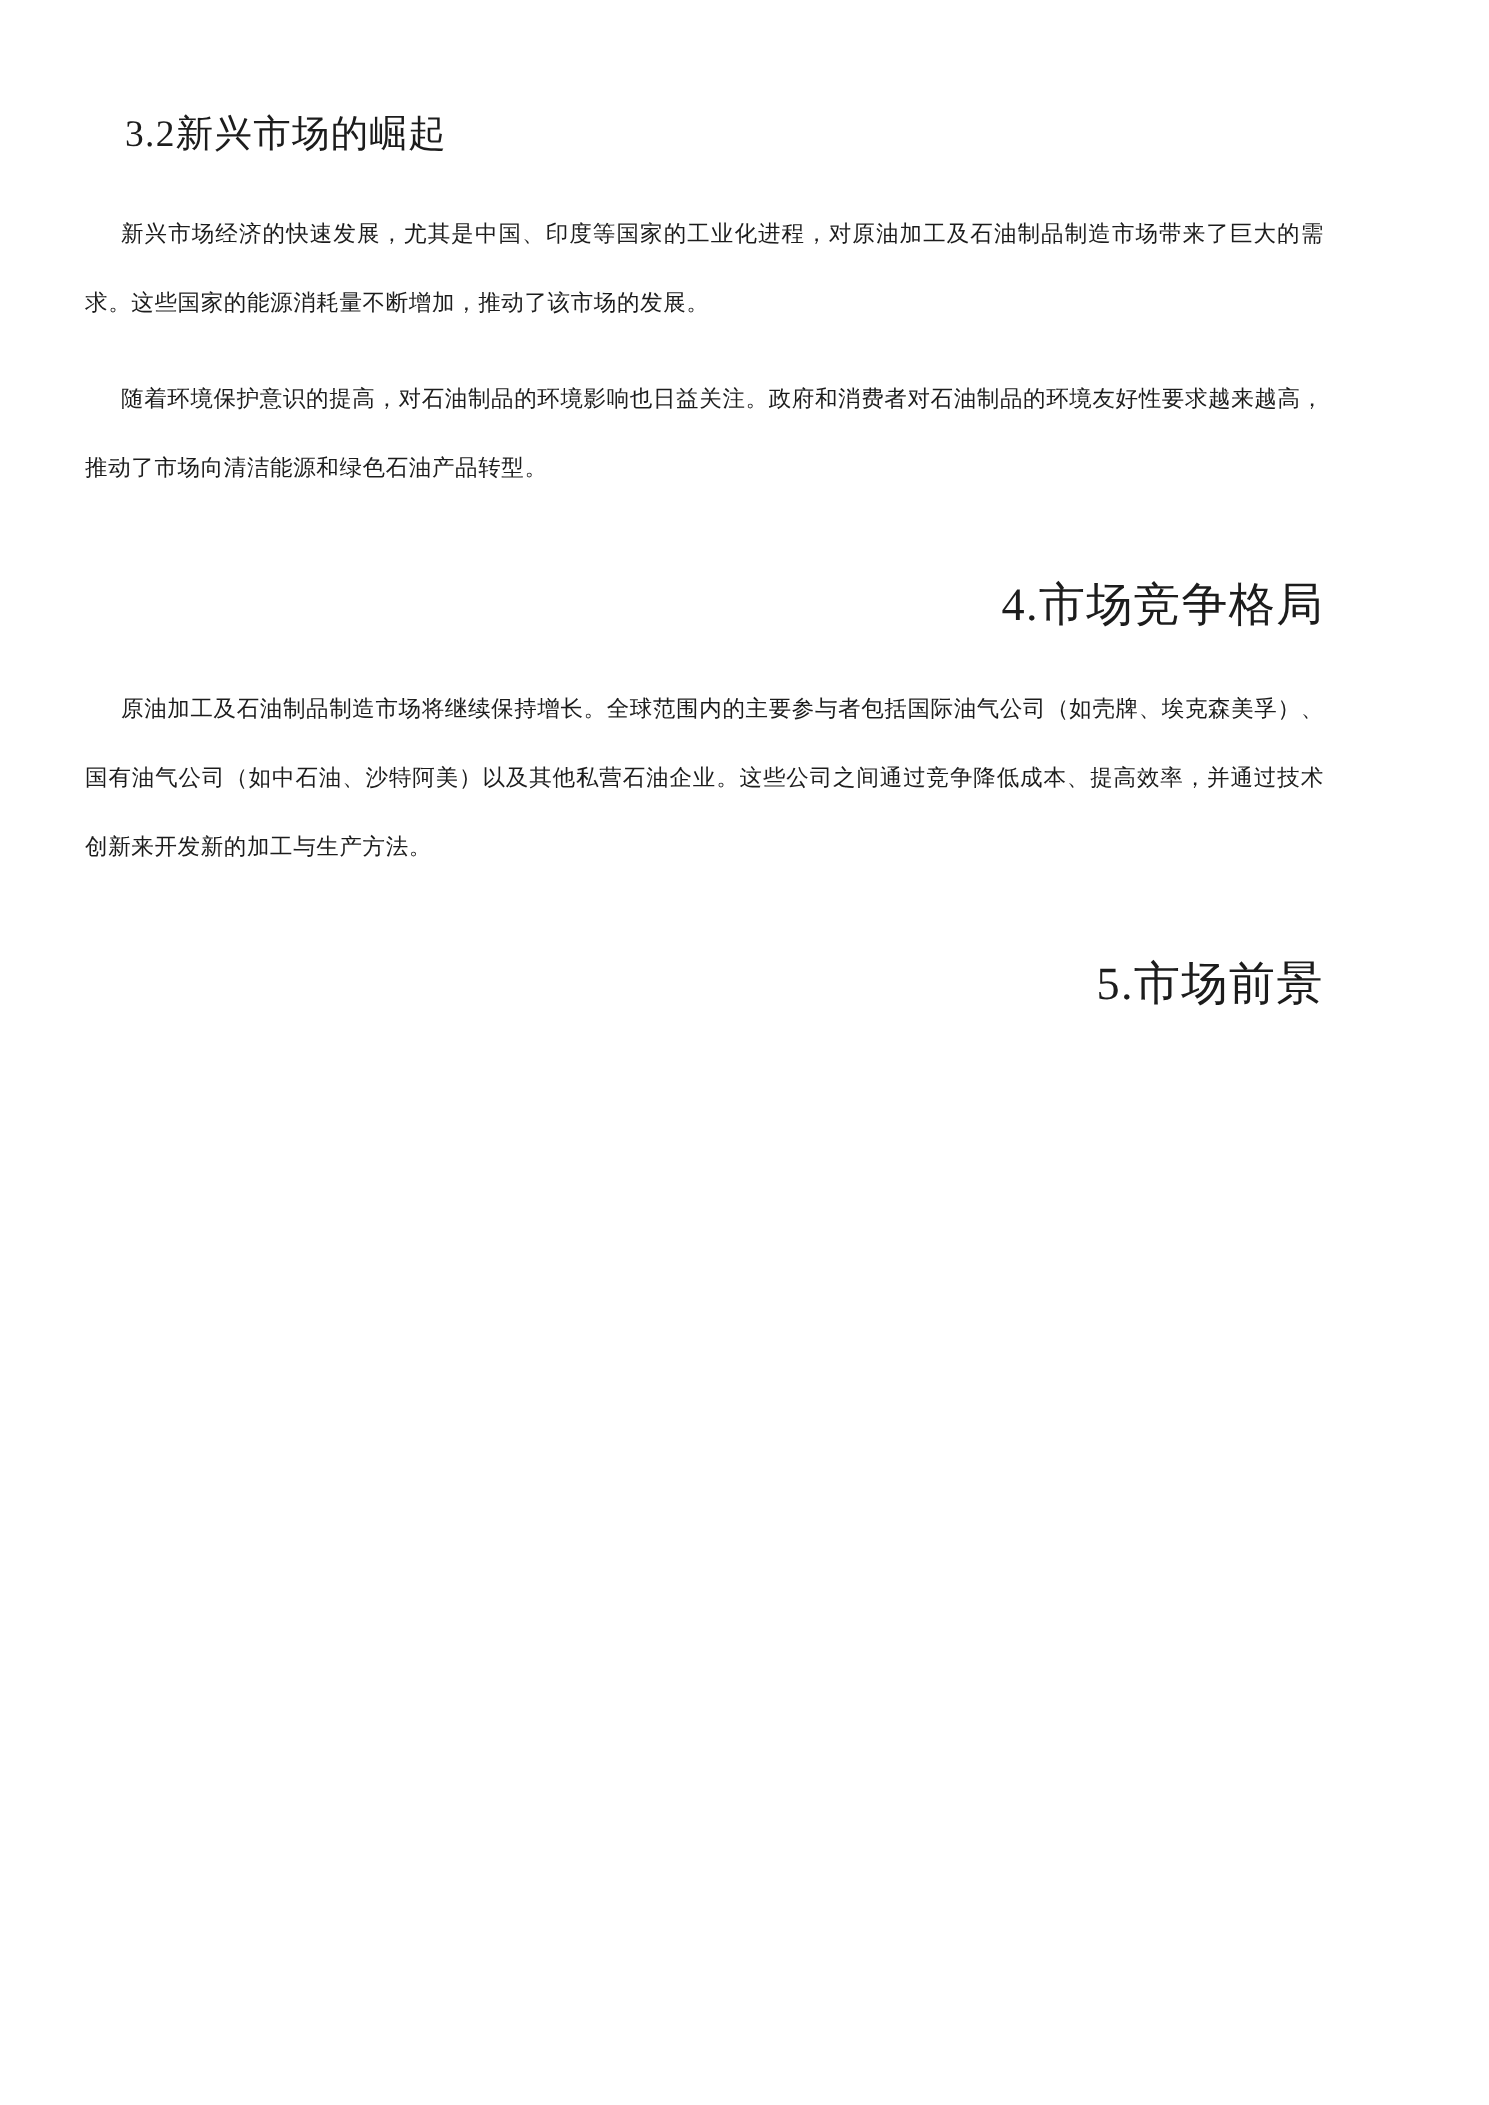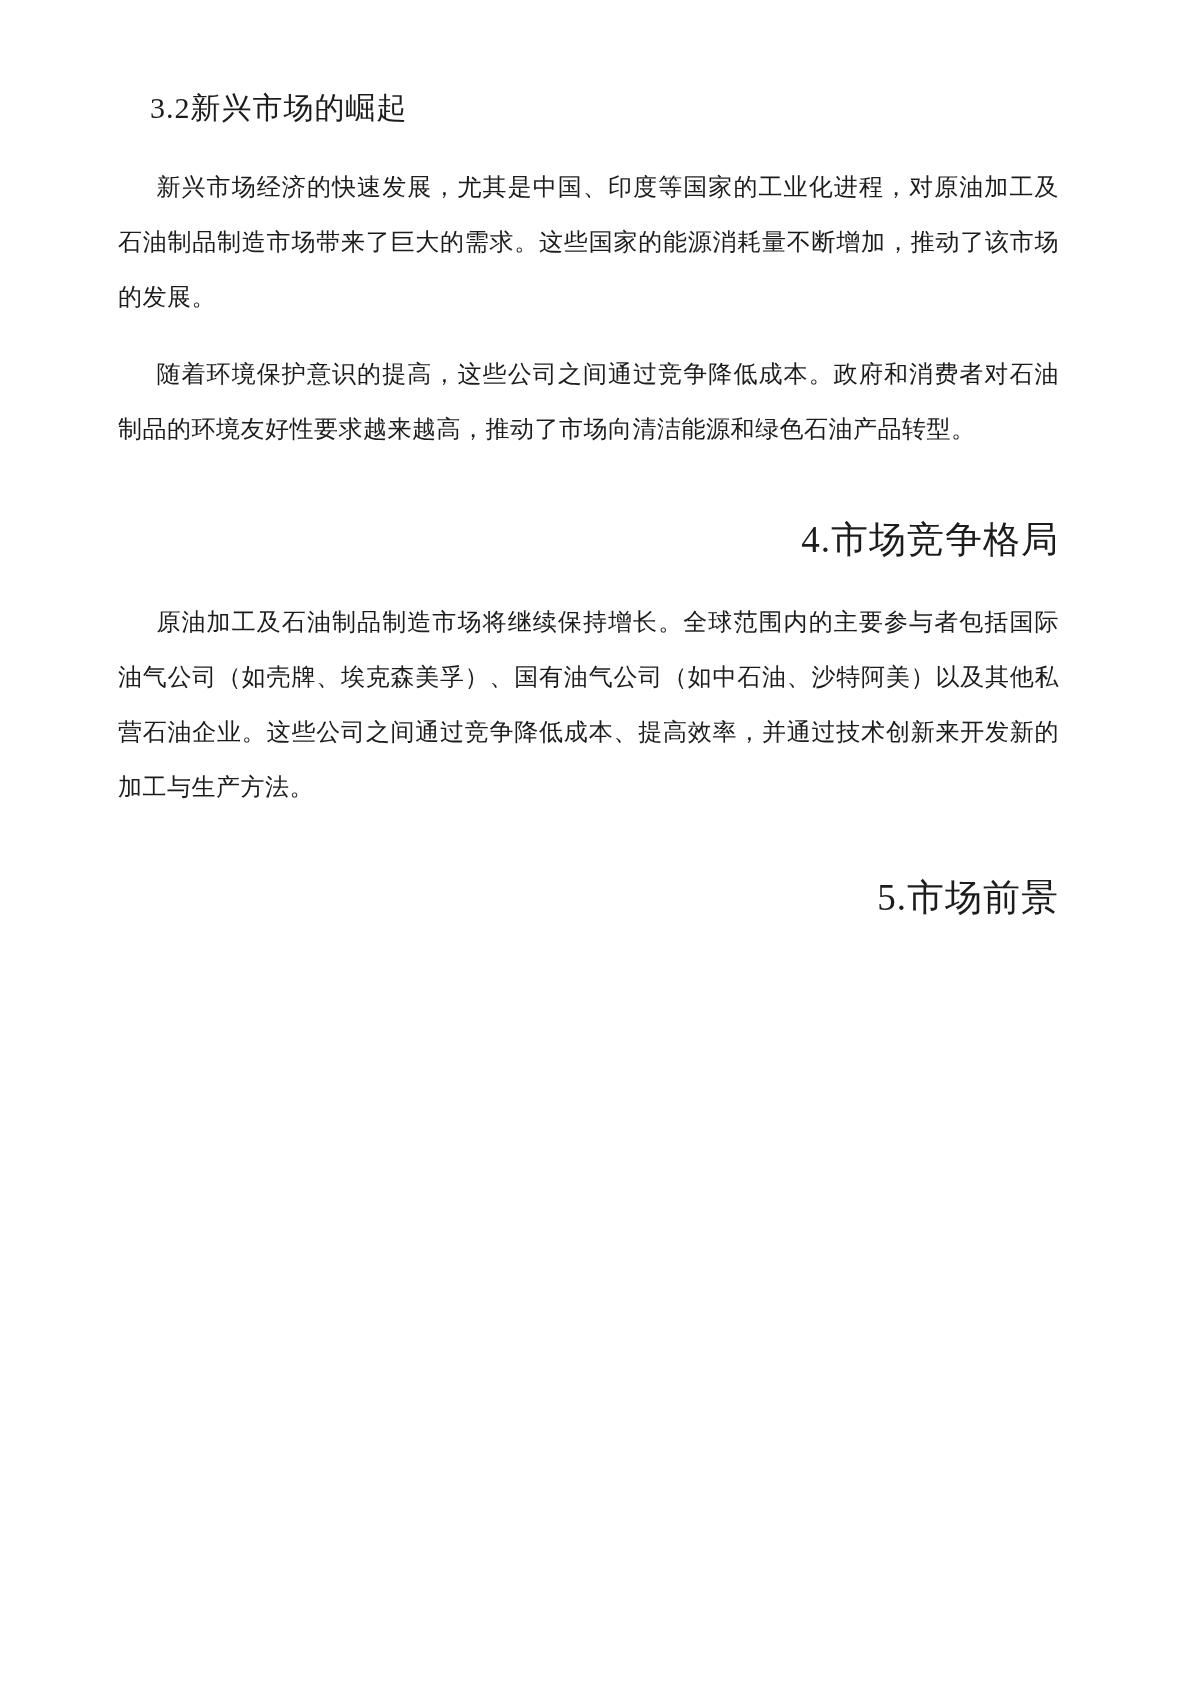--- a/index.html
+++ b/index.html
@@ -9,60 +9,60 @@
   }
   .page {
     position: relative;
     width: 1191px;
     height: 1684px;
     background: #ffffff;
     overflow: hidden;
     font-family: "Liberation Serif", "DejaVu Serif", serif;
     color: #1c1c1c;
     box-sizing: border-box;
-    padding: 88px 132px 0 118px;
+    padding: 88px 132px 0 68px;
   }
   .doc h2 {
     font-size: 30px;
     font-weight: 400;
     line-height: 40px;
     margin: 52px 0 32px 0;
     padding-left: 32px;
     letter-spacing: 1px;
   }
   .doc h1 {
     font-size: 37px;
     font-weight: 400;
     line-height: 50px;
     margin: 58px 0 30px 0;
     padding-left: 30px;
     letter-spacing: 1px;
     text-align: right;
   }
   .doc p {
-    font-size: 24px;
+    font-size: 18px;
     line-height: 55px;
     margin: 0 0 22px 0;
     text-align: justify;
     text-indent: 1.6em;
     letter-spacing: 0.5px;
     word-break: break-all;
   }
   .doc > :first-child {
     margin-top: 0;
   }
 </style>
 </head>
 <body>
 
 <div class="page">
   <div class="doc">
     <h2>3.2新兴市场的崛起</h2>
     <p>新兴市场经济的快速发展，尤其是中国、印度等国家的工业化进程，对原油加工及石油制品制造市场带来了巨大的需求。这些国家的能源消耗量不断增加，推动了该市场的发展。</p>
 
-    <p>随着环境保护意识的提高，这些公司之间通过竞争降低成本。政府和消费者对石油制品的环境友好性要求越来越高，推动了市场向清洁能源和绿色石油产品转型。</p>
+    <p>随着环境保护意识的提高，对石油制品的环境影响也日益关注。政府和消费者对石油制品的环境友好性要求越来越高，推动了市场向清洁能源和绿色石油产品转型。</p>
 
     <h1>4.市场竞争格局</h1>
     <p>原油加工及石油制品制造市场将继续保持增长。全球范围内的主要参与者包括国际油气公司（如壳牌、埃克森美孚）、国有油气公司（如中石油、沙特阿美）以及其他私营石油企业。这些公司之间通过竞争降低成本、提高效率，并通过技术创新来开发新的加工与生产方法。</p>
 
     <h1>5.市场前景</h1>
   </div>
 </div>
 
 </body></html>

